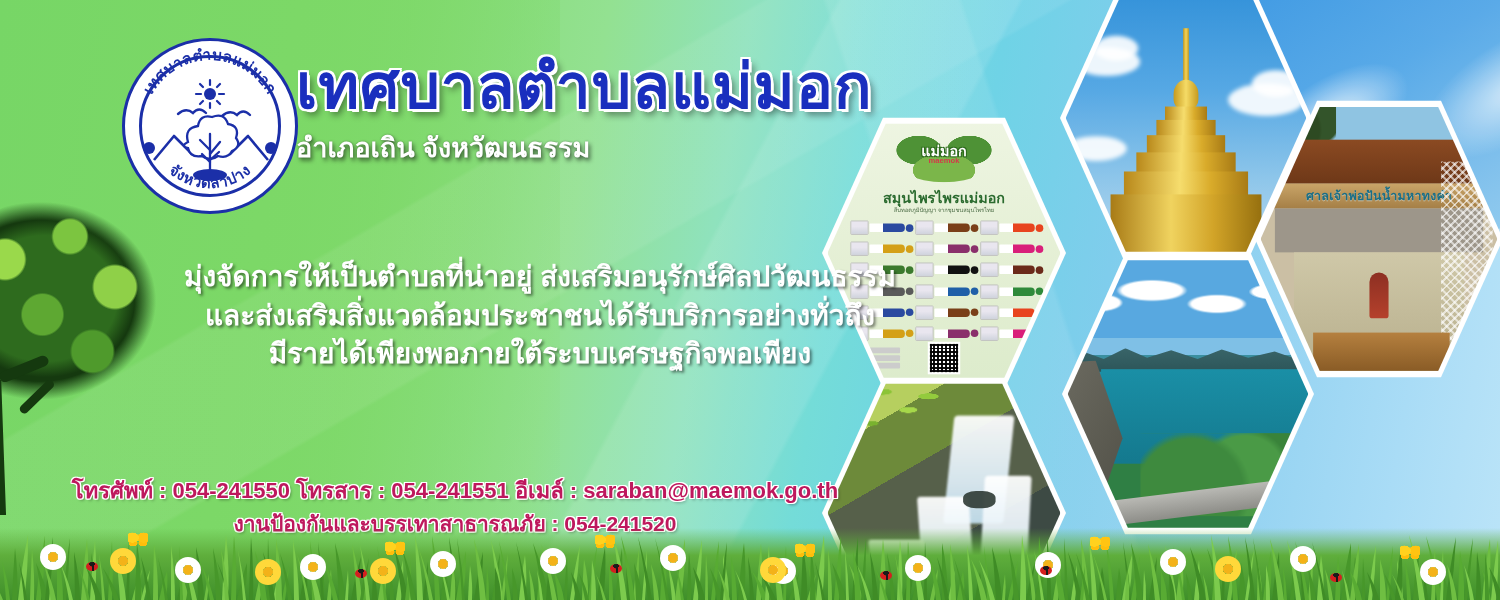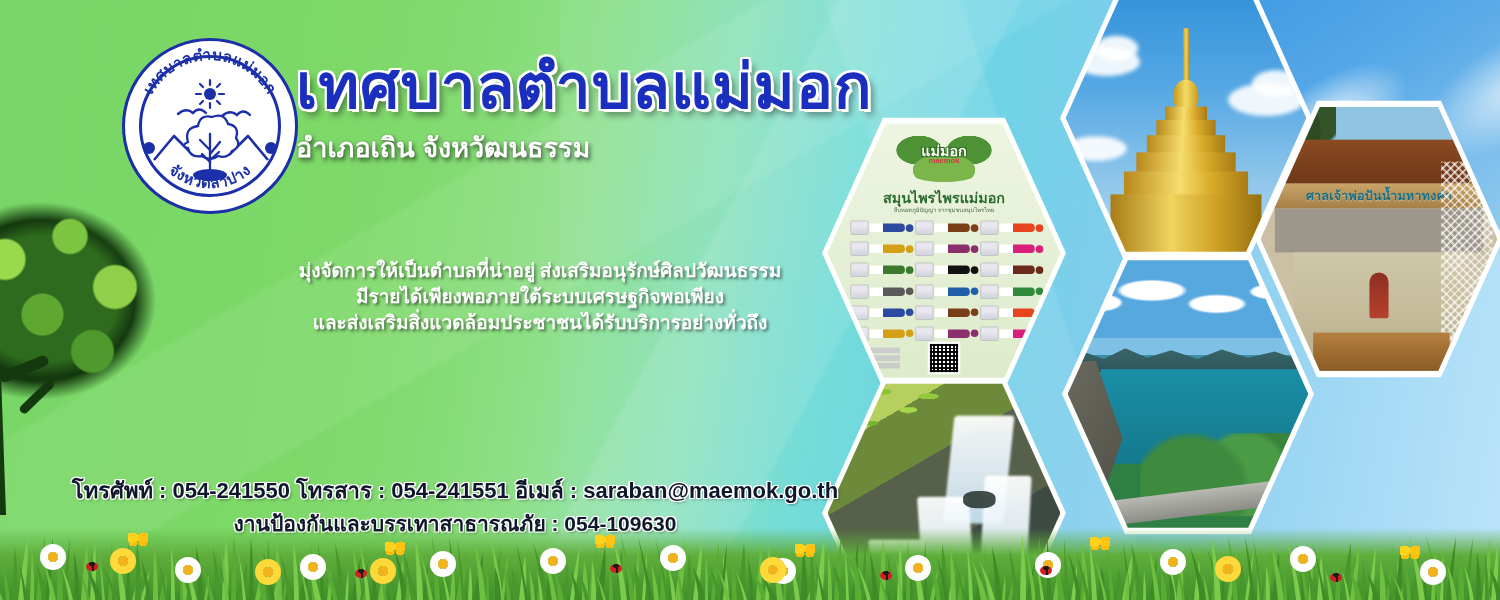--- a/index.html
+++ b/index.html
@@ -111,25 +111,25 @@
     text-shadow:2px 3px 4px rgba(0,0,0,.55), 0 0 2px rgba(0,0,0,.35);
     white-space:nowrap;
   }
 
   .vision{
     position:absolute;left:180px;top:258px;width:720px;text-align:center;
     color:#ffffff;font-weight:bold;
     text-shadow:2px 2px 3px rgba(0,0,0,.5);
   }
   .vision .vh{font-size:27px;margin-bottom:6px;}
-  .vision .vl{font-size:19px;line-height:1.38;white-space:nowrap;font-family:Liberation Serif, serif;}
+  .vision .vl{font-size:28px;line-height:1.38;white-space:nowrap;}
 
   .contact{
     position:absolute;left:60px;top:474px;width:790px;text-align:center;
-    color:#0f172a;font-weight:bold;
+    color:#be185d;font-weight:bold;
   }
   .contact .cl{
     font-size:22px;line-height:1.55;white-space:nowrap;
     text-shadow:
       1.2px 0 0 #fff,-1.2px 0 0 #fff,0 1.2px 0 #fff,0 -1.2px 0 #fff,
       1.2px 1.2px 0 #fff,-1.2px 1.2px 0 #fff,1.2px -1.2px 0 #fff,-1.2px -1.2px 0 #fff,
       2px 2px 3px rgba(0,0,0,.35);
   }
   .contact .cl2{font-size:21px;}
 
@@ -598,27 +598,27 @@
     </svg>
   </div>
 
   <div class="title-wrap">
     <div class="title-th">เทศบาลตำบลแม่มอก</div>
     <div class="title-sub">อำเภอเถิน จังหวัฒนธรรม</div>
   </div>
 
   <div class="vision">
     <div class="vl">มุ่งจัดการให้เป็นตำบลที่น่าอยู่ ส่งเสริมอนุรักษ์ศิลปวัฒนธรรม</div>
+    <div class="vl">และส่งเสริมสิ่งแวดล้อมประชาชนได้รับบริการอย่างทั่วถึง</div>
     <div class="vl">มีรายได้เพียงพอภายใต้ระบบเศรษฐกิจพอเพียง</div>
-    <div class="vl">และส่งเสริมสิ่งแวดล้อมประชาชนได้รับบริการอย่างทั่วถึง</div>
   </div>
 
   <div class="contact">
     <div class="cl">โทรศัพท์ : 054-241550  โทรสาร : 054-241551 อีเมล์ : saraban@maemok.go.th</div>
-    <div class="cl cl2">งานป้องกันและบรรเทาสาธารณภัย : 054-109630</div>
+    <div class="cl cl2">งานป้องกันและบรรเทาสาธารณภัย : 054-241520</div>
   </div>
 
   <div class="grass">
     <svg class="blades" viewBox="0 0 1500 72" preserveAspectRatio="none">
       <g id="grassG">
           <path d="M0,72 Q-4.4,57.7 -11,46 Q-1.9500000000000002,59 3,72 Z" fill="#6fbf42"></path>
           <path d="M6,72 Q4.4,50.55 2,33 Q8.2,52.5 10,72 Z" fill="#58ab33"></path>
           <path d="M12,72 Q13.2,43.4 15,20 Q18.35,46 17,72 Z" fill="#47972a"></path>
           <path d="M18,72 Q22,36.25 28,7 Q28.5,39.5 24,72 Z" fill="#7ccb4d"></path>
           <path d="M24,72 Q22,51.099999999999994 19,34 Q24.75,53 27,72 Z" fill="#3f8c26"></path>

